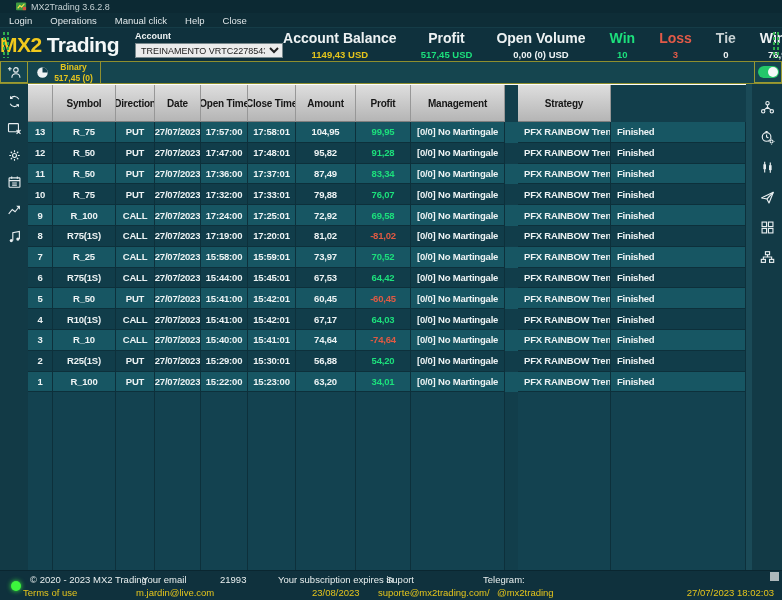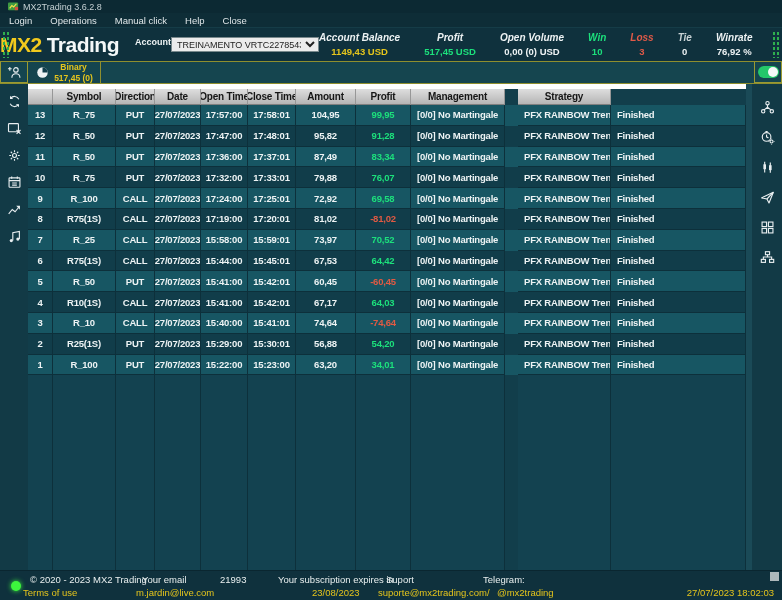--- a/index.html
+++ b/index.html
@@ -1,42 +1,42 @@
 <!DOCTYPE html>
 <html><head>
 <meta charset="utf-8">
 <style>
   html,body{margin:0;padding:0;width:782px;height:600px;overflow:hidden;
     font-family:"Liberation Sans","DejaVu Sans",sans-serif;background:#0e2c36;}
   *{box-sizing:border-box;}
 
   
-  .titlebar{height:13px;background:#0c2933;display:flex;align-items:center;gap:4px;padding-left:8px;}
+  .titlebar{height:13px;background:#0c2933;display:flex;align-items:center;gap:4px;padding-left:16px;}
   .titlebar .t-ic{width:11px;height:11px;display:flex;align-items:center;}
   .titlebar .t-txt{font-size:9px;color:#c5d0d3;}
 
   
   .menubar{height:15px;background:#0e2d37;display:flex;align-items:center;border-bottom:1px solid #153c47;}
   .menu-item{font-size:9.5px;color:#dfe6e8;padding:0 9px;line-height:15px;cursor:default;}
 
   
   .header{height:33px;background:#0f313d;display:flex;align-items:center;position:relative;}
   .edge-dots{position:absolute;top:3px;bottom:3px;width:8px;
     background-image:radial-gradient(#2fae4f 1px,transparent 1.4px);background-size:4px 5px;}
   .edge-dots.left{left:2px;} .edge-dots.right{right:2px;}
   .logo{display:flex;align-items:center;margin-left:0;}
   .logo .lp{font-size:21px;font-weight:800;color:#f2c91d;letter-spacing:-.5px;}
   .logo .ls{font-size:21px;font-weight:800;color:#f4f8f8;margin-left:5px;letter-spacing:-.5px;}
-  .account{margin-left:16px;display:flex;flex-direction:row;}
+  .account{margin-left:16px;display:flex;flex-direction:column;}
   .account .acc-label{font-size:9px;font-weight:700;color:#edf2f3;margin-bottom:2px;}
   .account select{font-family:inherit;font-size:9px;height:15px;width:148px;background:#ececec;
     border:1px solid #78888c;color:#222;padding:0 1px;}
   .stats{margin-left:auto;margin-right:78px;display:flex;gap:24px;}
   .stat{text-align:center;}
-  .stat-label{font-size:10px;font-weight:700;white-space:nowrap;font-style:italic;}
+  .stat-label{font-size:14px;font-weight:700;white-space:nowrap;}
   .stat-value{font-size:9.5px;font-weight:700;margin-top:3px;white-space:nowrap;}
 
   
   .tabstrip{height:23px;background:#15454f;border-top:1px solid #8f8f2e;border-bottom:1px solid #8f8f2e;
     display:flex;align-items:stretch;}
   .icon-cell{width:28px;border:1px solid #9a9a33;border-top:none;display:flex;align-items:center;justify-content:center;}
   .tab{width:73px;border-right:1px solid #8f8f2e;display:flex;align-items:center;justify-content:center;gap:4px;cursor:default;}
   .tab-txt{text-align:center;color:#e5c51c;font-size:8.5px;font-weight:700;line-height:1.2;white-space:nowrap;}
   .strip-spacer{flex:1;}
   .toggle-cell{width:28px;border:1px solid #9a9a33;border-top:none;display:flex;align-items:center;justify-content:center;}
@@ -48,21 +48,21 @@
   .rail{background:#123a46;display:flex;flex-direction:column;align-items:center;}
   .rail.left{width:28px;padding-top:4px;}
   .rail.right{width:30px;padding-top:8px;}
   .rail-btn{width:100%;height:27px;display:flex;align-items:center;justify-content:center;}
   .rail.right .rail-btn{height:30px;}
   .rail-btn svg,.rail-ic svg{width:15px;height:15px;display:block;}
   .gapcol{width:6px;background:#1a4a57;}
 
   
   .tablewrap{width:718px;display:flex;flex-direction:column;background:#123e4b;}
-  .thead{display:flex;height:21px;border-top:5px solid #ffffff;}
+  .thead{display:flex;height:38px;border-top:1px solid #ffffff;}
   .th{background:linear-gradient(#dedede,#b5b5b5);color:#161616;font-size:10px;font-weight:700;
     display:flex;align-items:center;justify-content:center;border-right:1px solid #979797;
     border-bottom:1px solid #7f7f7f;letter-spacing:-.2px;white-space:nowrap;overflow:hidden;}
   .tbody{flex:1;display:flex;flex-direction:column;}
   .tr{display:flex;height:20.8px;}
   .tr.r-light{background:#175663;} .tr.r-dark{background:#113d4a;justify-content:center;}
   .td{display:flex;align-items:center;justify-content:center;font-size:9.5px;font-weight:600;
     color:#edf3f4;border-right:1px solid #0d303b;border-bottom:1px solid #0d303b;
     letter-spacing:-.2px;white-space:nowrap;overflow:hidden;}
   .c0{width:25px;} .c1{width:63px;} .c2{width:39px;} .c3{width:46px;} .c4{width:47px;}

